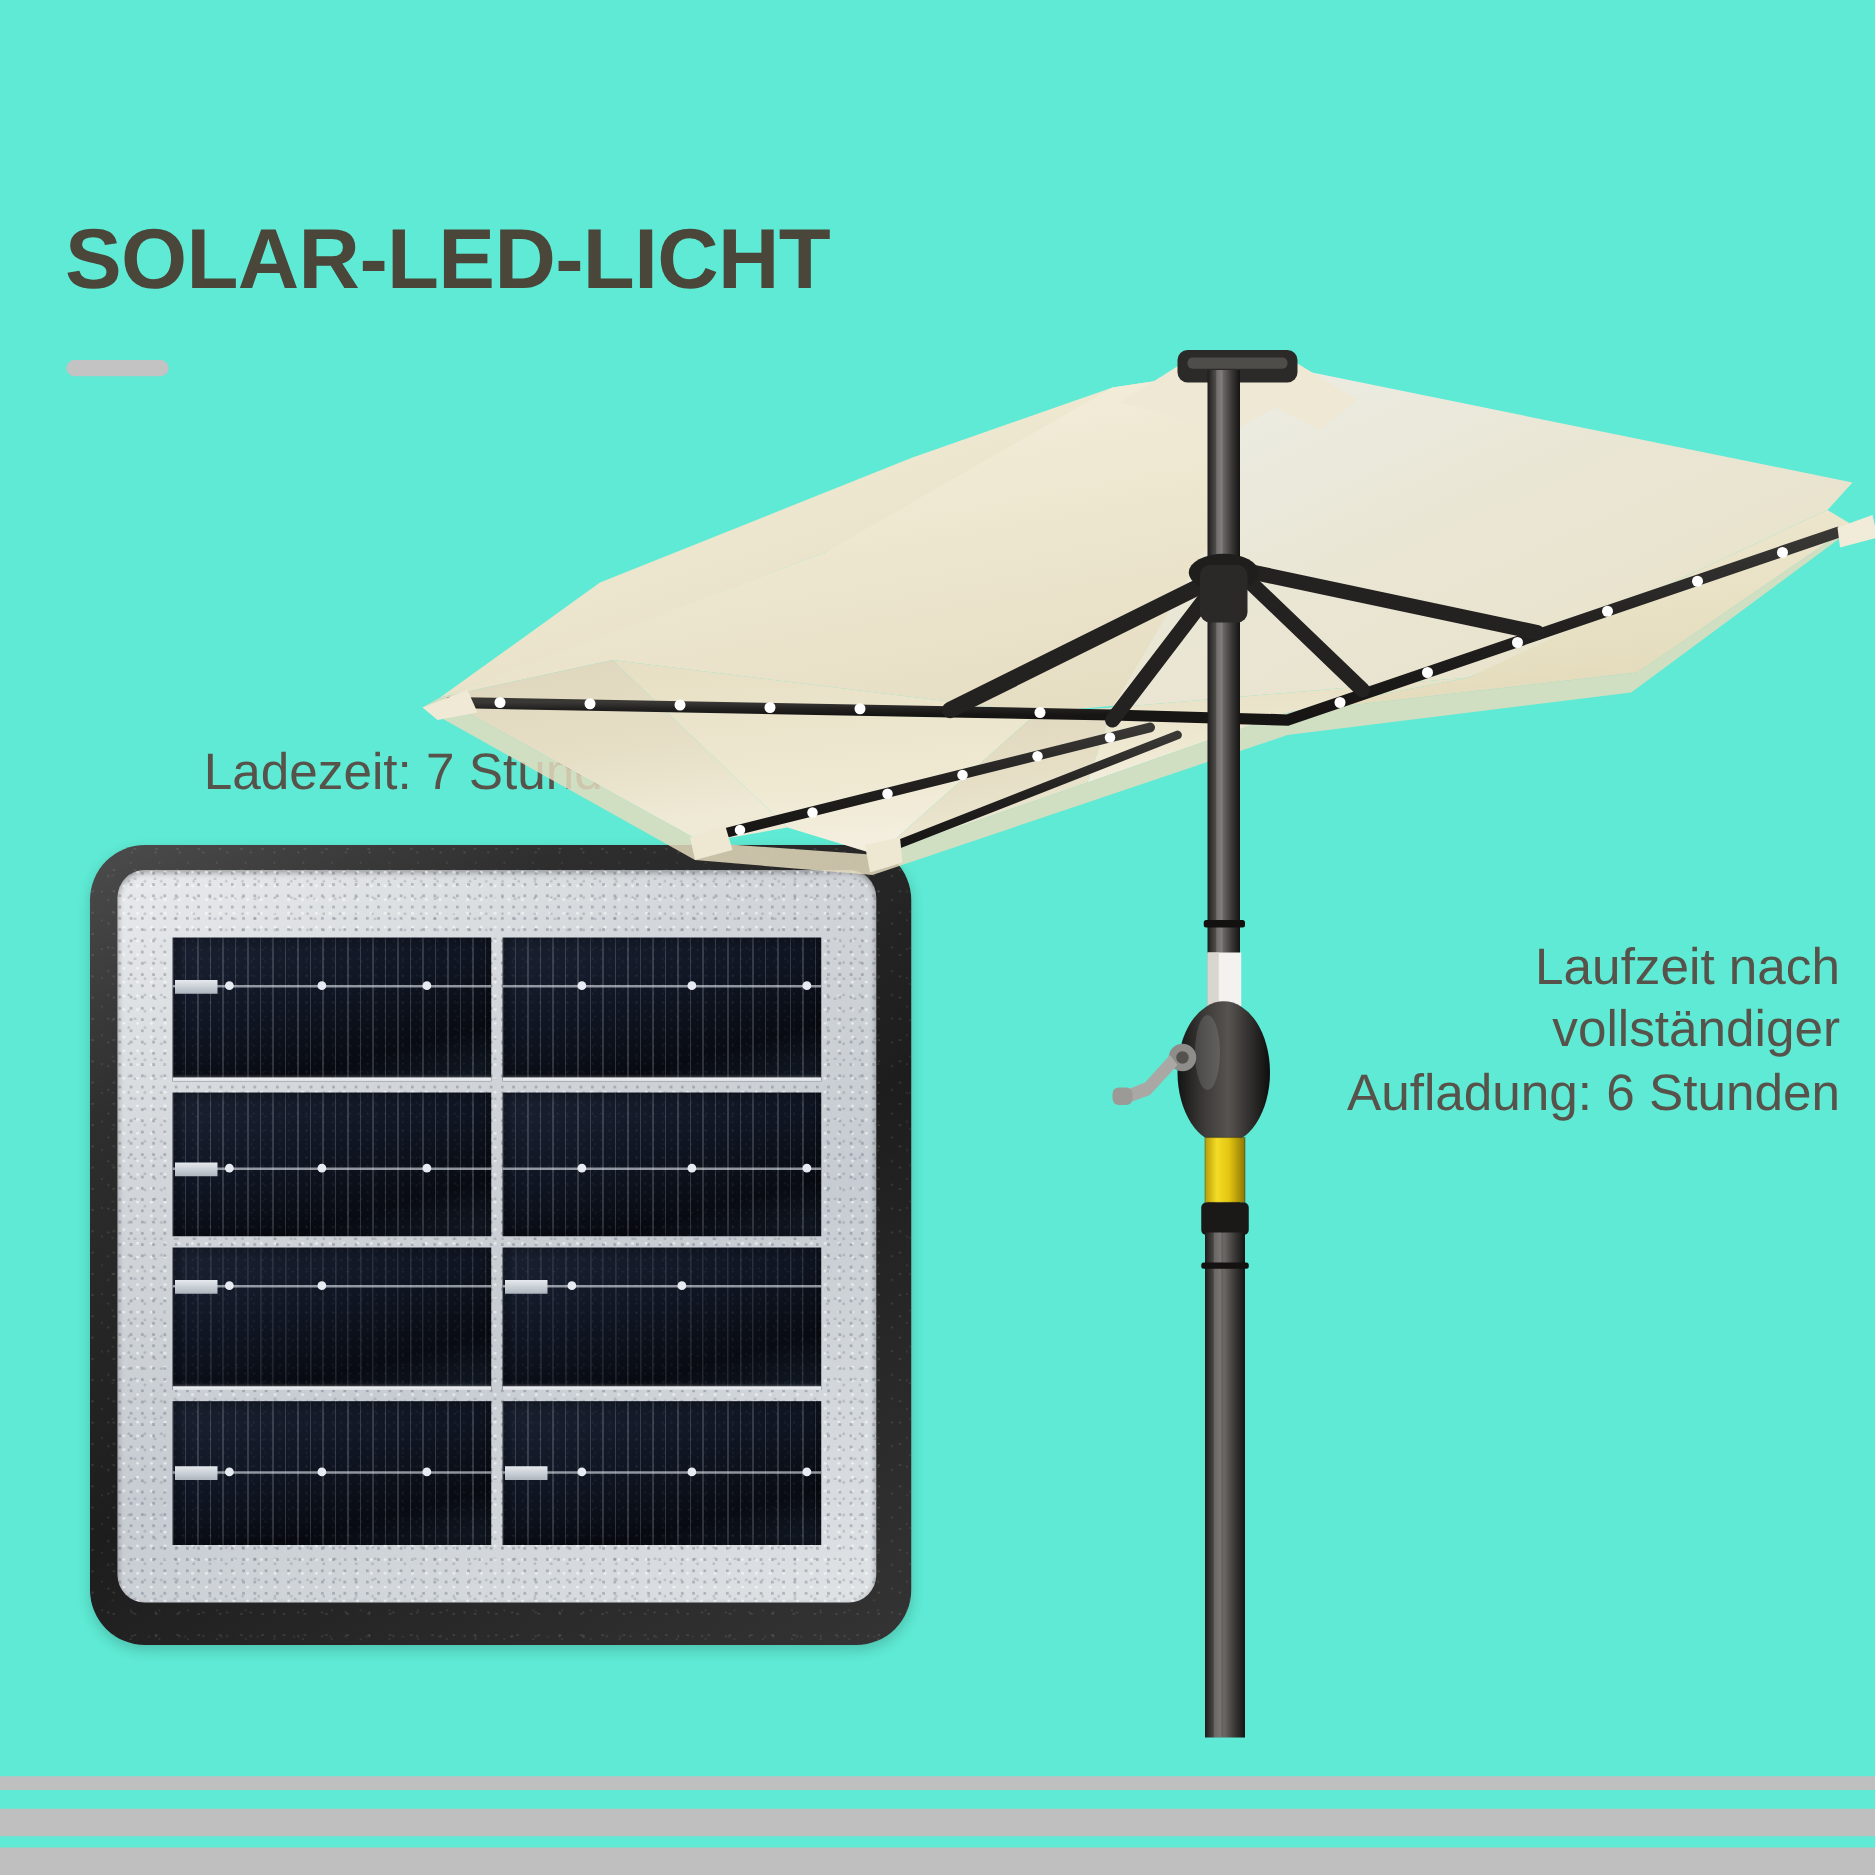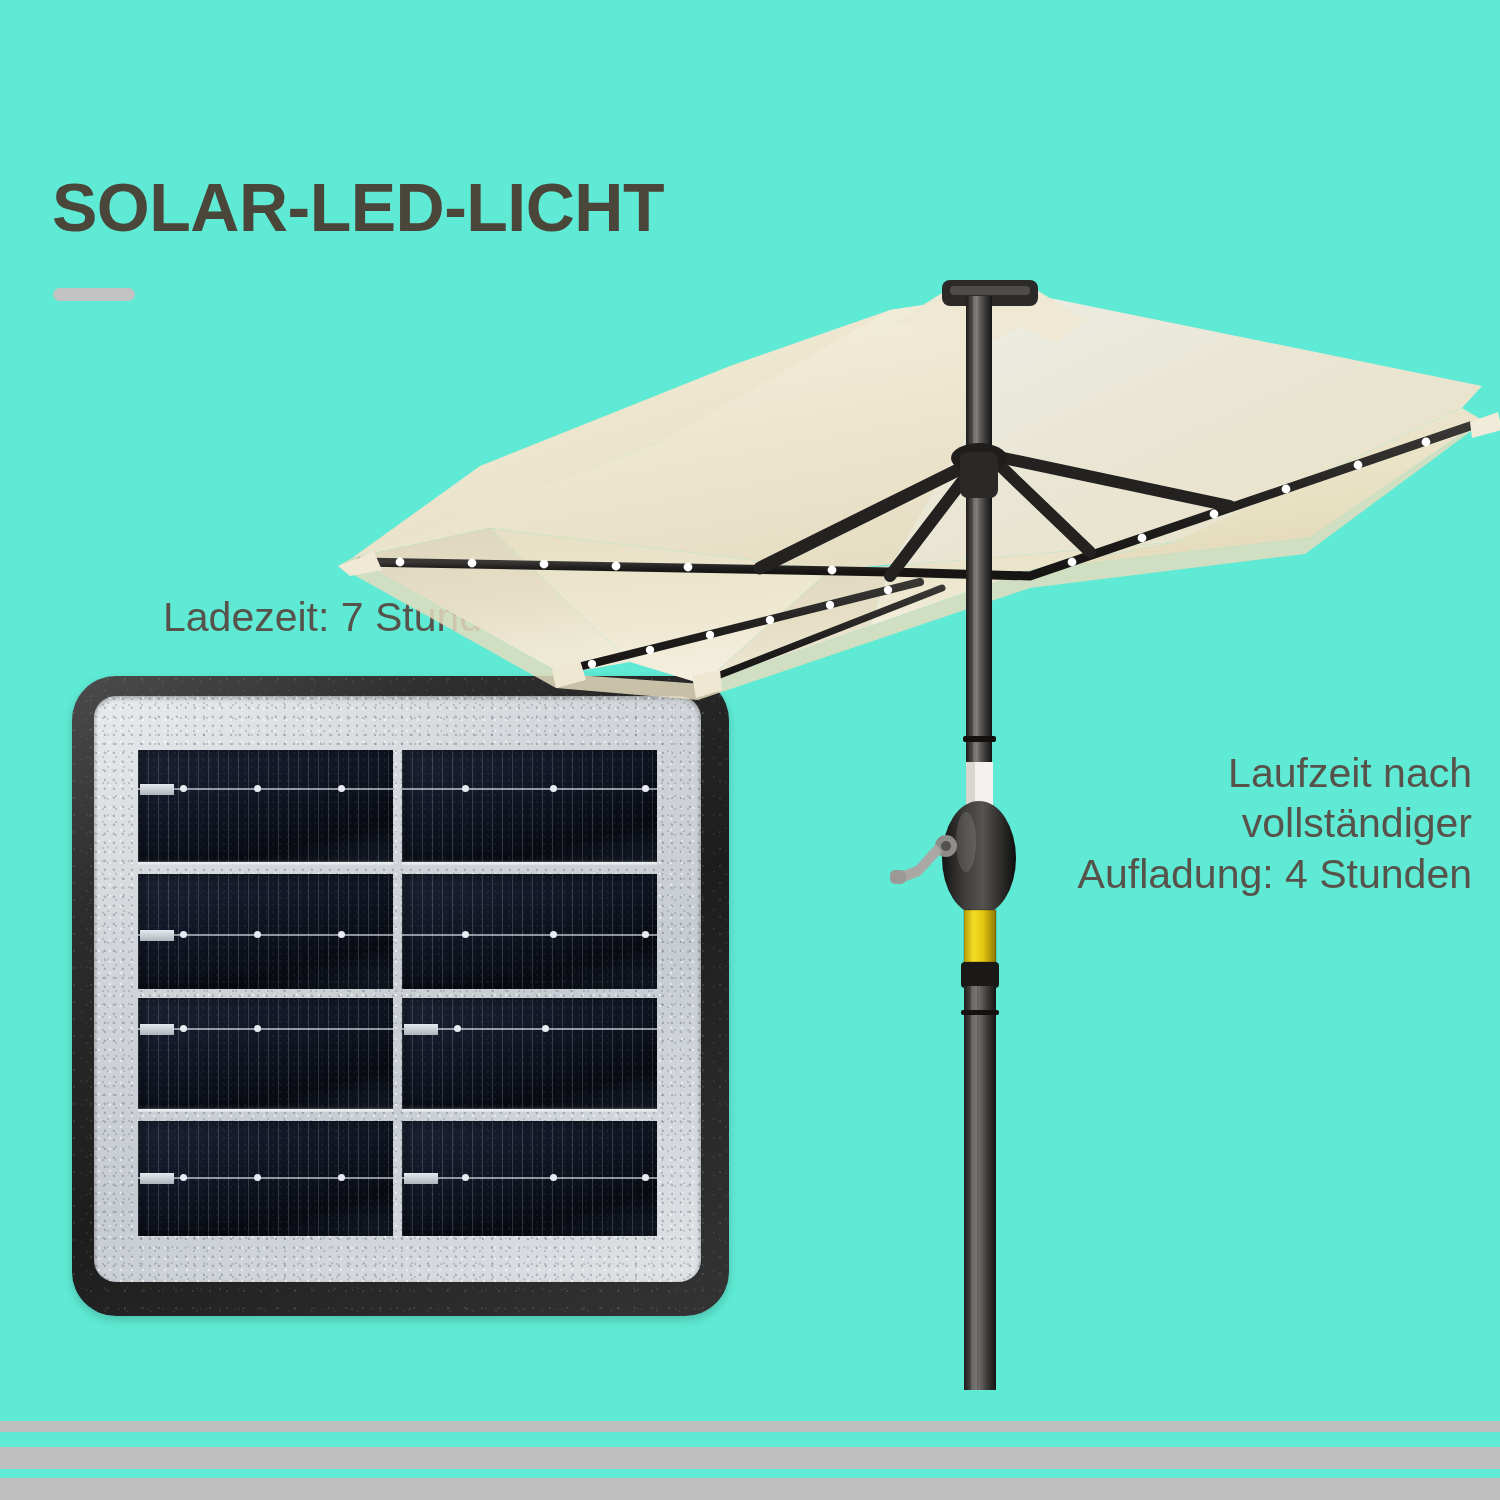--- a/index.html
+++ b/index.html
@@ -203,21 +203,21 @@
 <div id="page">
 
   <h1 id="headline">SOLAR-LED-LICHT</h1>
 
   <div id="title-divider"></div>
 
   <div id="callout-charge" class="callout">Ladezeit: 7 Stunden</div>
 
   <div id="callout-runtime" class="callout">Laufzeit nach
 vollständiger
-Aufladung: 4 Stunden</div>
+Aufladung: 6 Stunden</div>
 
   <div id="solar-panel">
     <div id="panel-frame-texture"></div>
     <div id="panel-bed">
       <div id="panel-bed-speckle"></div>
       <div id="cell-grid">
 
         <div class="solar-cell">
           <div class="tab-stub" style="left:2px; top:34px;"></div>
           <div class="busbar" style="top:38px;"></div>

